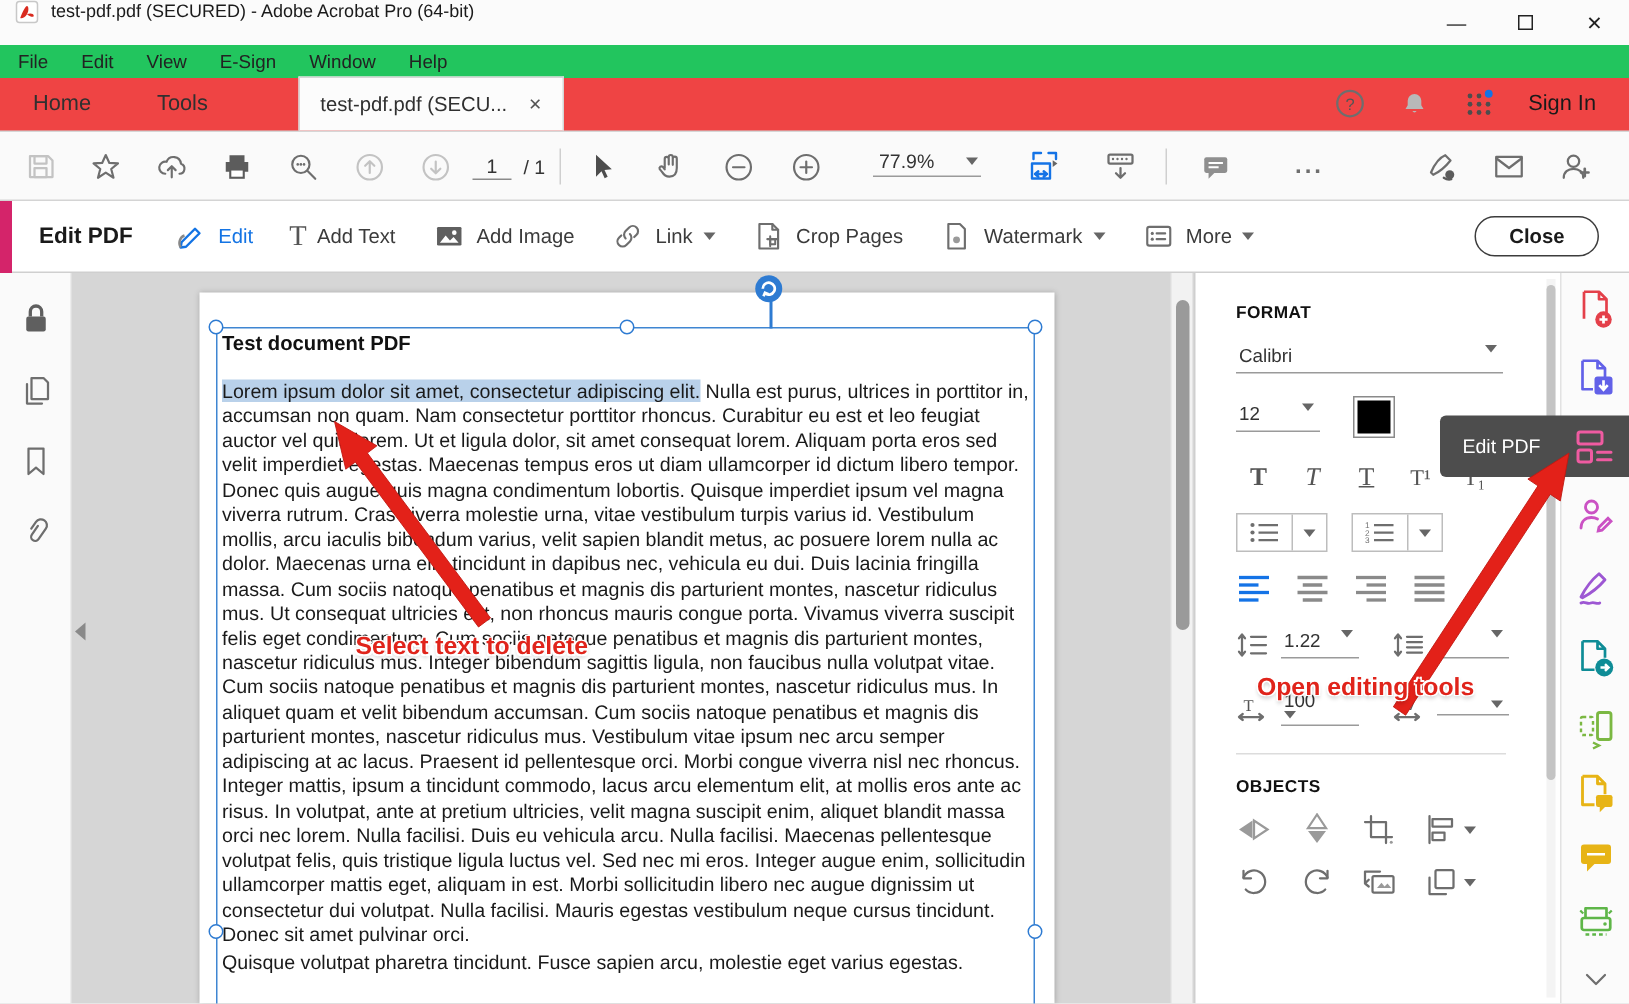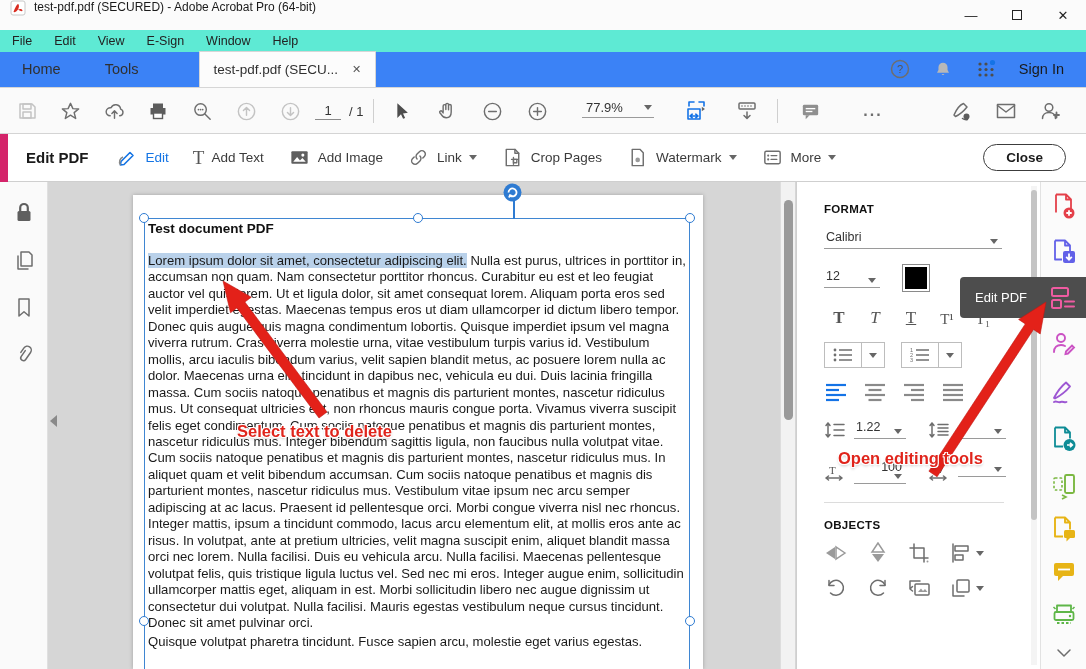--- a/index.html
+++ b/index.html
@@ -9,23 +9,23 @@
   .ic { stroke:#6e6e6e; fill:none; stroke-width:1.5; stroke-linecap:round; stroke-linejoin:round; }
   .ic-dis { stroke:#c3c3c3; }
   
   .titlebar { height:30px; display:flex; align-items:flex-start; background:#fbfbfb; }
   .titlebar .appico { margin:0 8px 0 10px; }
   .titlebar .title { font-size:12px; color:#1a1a1a; flex:1; }
   .winbtns { display:flex; height:30px; }
   .winbtn { width:46px; display:flex; align-items:center; justify-content:center; font-size:13px; color:#222; cursor:default; }
   .maxbox { width:10px; height:10px; border:1px solid #222; }
   
-  .menubar { height:22px; display:flex; align-items:center; gap:22px; padding-left:12px; background:#5eead4; font-size:12.5px; color:#222; }
-  
-  .tabbar { height:36px; background:#3b82f6; display:flex; align-items:flex-end; border-bottom:1px solid #d6d6d6; }
+  .menubar { height:22px; display:flex; align-items:center; gap:22px; padding-left:12px; background:#22c55e; font-size:12.5px; color:#222; }
+  
+  .tabbar { height:36px; background:#ef4444; display:flex; align-items:flex-end; border-bottom:1px solid #d6d6d6; }
   .tab-simple { font-size:14.5px; color:#303030; padding:0 22px; height:36px; display:flex; align-items:center; }
   .tab-doc { margin-left:38px; height:36px; background:#fcfcfc; border:1px solid #d6d6d6; border-bottom:none; display:flex; align-items:center; gap:14px; padding:0 14px; font-size:13.5px; color:#303030; min-width:168px; }
   .tab-doc .x { font-size:11px; color:#555; }
   .tabbar-right { margin-left:auto; display:flex; align-items:center; gap:22px; padding-right:22px; height:36px; }
   .signin { font-size:14.5px; color:#1a1a1a; }
   
   .toolbar { height:46px; background:#fafafa; border-bottom:1px solid #d4d4d4; position:relative; }
   .tbi { position:absolute; top:8px; width:30px; height:30px; display:flex; align-items:center; justify-content:center; }
   .tbsep { position:absolute; top:11px; width:1px; height:24px; background:#cfcfcf; }
   .pagebox { position:absolute; top:8px; height:30px; display:flex; align-items:center; gap:8px; font-size:13px; color:#333; }
@@ -58,21 +58,21 @@
   .handle { position:absolute; width:10px; height:10px; border:1.5px solid #2e7bd2; border-radius:50%; background:#fff; }
   .rotate-stem { position:absolute; left:368px; top:10px; width:1.5px; height:28px; background:#2e7bd2; }
   .rotate-handle { position:absolute; left:359px; top:1px; }
   
   .doc-scroll { position:absolute; left:780px; top:0; width:15px; height:487px; background:#f2f2f2; border-left:1px solid #ddd; }
   .doc-thumb { position:absolute; left:3px; top:18px; width:9px; height:220px; background:#9a9a9a; border-radius:5px; }
   
   .rpanel { position:absolute; left:796px; top:0; width:244px; height:487px; background:#fff; border-left:1px solid #cfcfcf; }
   .rp { position:absolute; left:27px; }
   .rp-head { font-size:11.5px; font-weight:bold; color:#111; letter-spacing:.3px; }
-  .rp-sel { border-bottom:1px solid #9a9a9a; display:flex; align-items:flex-end; justify-content:space-between; font-size:12.5px; color:#333; padding:0 4px 4px 2px; }
+  .rp-sel { border-bottom:1px solid #9a9a9a; display:flex; align-items:flex-start; justify-content:space-between; font-size:12.5px; color:#333; padding:0 4px 4px 2px; }
   .swatch { width:28px; height:28px; border:1px solid #8a8a8a; background:#fff; padding:2px; }
   .swatch > div { width:100%; height:100%; background:#000; }
   .fmtT { width:30px; text-align:center; font-family:"Liberation Serif", serif; color:#555; font-size:17px; }
   .listgrp { display:inline-flex; border:1px solid #bdbdbd; }
   .listgrp .seg { padding:4px 7px; display:flex; align-items:center; }
   .listgrp .seg + .seg { border-left:1px solid #bdbdbd; }
   .rp-divider { position:absolute; left:27px; width:180px; height:1px; background:#dcdcdc; }
   .editusing { display:flex; align-items:center; gap:10px; font-size:13px; color:#9a9a9a; width:186px; }
   .panel-scroll { position:absolute; left:1031px; top:4px; width:6px; height:479px; background:#f4f4f4; }
   .panel-thumb { position:absolute; left:0; top:4px; width:6px; height:330px; background:#c4c4c4; border-radius:3px; }

